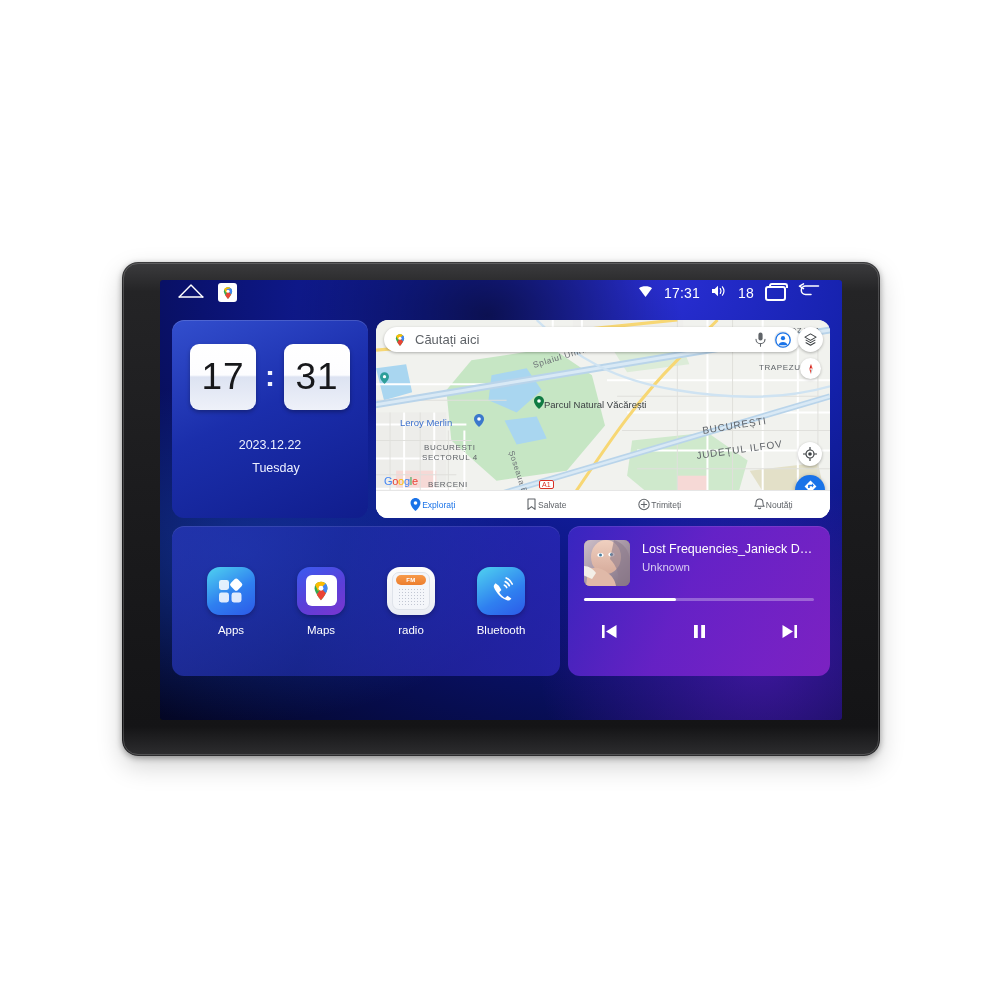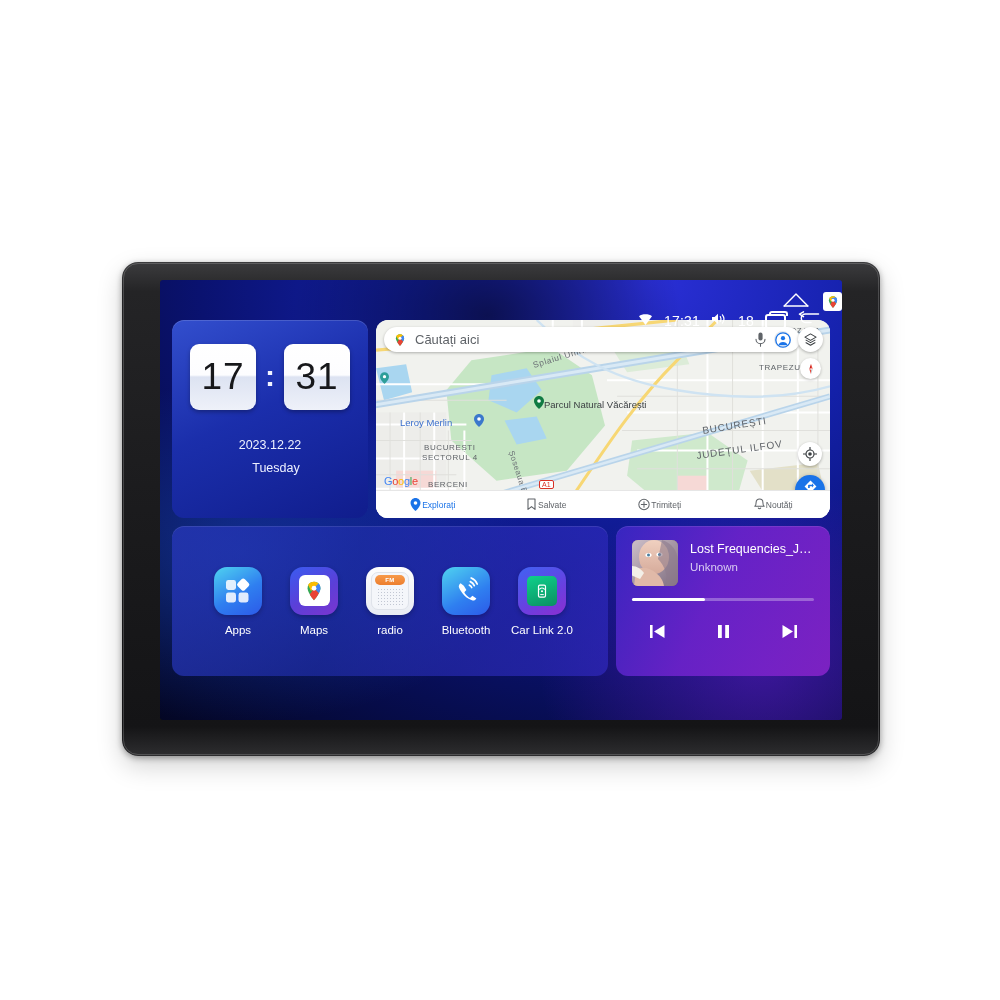--- a/index.html
+++ b/index.html
@@ -40,22 +40,22 @@
   #screen::after{
     content:""; position:absolute; inset:0; pointer-events:none;
     background:
       radial-gradient(60% 55% at 12% 62%, rgba(40,120,255,.30), rgba(0,0,0,0) 70%),
       radial-gradient(45% 60% at 88% 88%, rgba(120,30,220,.45), rgba(0,0,0,0) 72%),
       radial-gradient(38% 45% at 48% 8%, rgba(0,0,0,.55), rgba(0,0,0,0) 75%);
   }
 
   
   #statusbar {
-    position: absolute; left:0; top:12px; width:100%; height:34px;
-    display:flex; align-items:flex-end; z-index:5;flex-direction:column;
+    position: absolute; left:0; top:3px; width:100%; height:34px;
+    display:flex; align-items:flex-start; z-index:5;
   }
   .sb-left { display:flex; align-items:center; gap:14px; padding-left:18px; }
   .sb-right { margin-left:auto; display:flex; align-items:center; gap:11px; padding-right:22px; }
   .sb-text { color:#fff; font-size:14px; letter-spacing:.2px; }
   .icon-home { width:26px; height:15px; }
   .gmaps-chip {
     width:19px;height:19px;background:#fff;border-radius:3px;
     display:flex;align-items:center;justify-content:center;
   }
   .icon-wifi{width:15px;height:13px;}
@@ -140,21 +140,21 @@
   .map-nav-item{ flex:1; display:flex; flex-direction:row; align-items:center; justify-content:center; gap:1px;}
   .map-nav-lbl{ font-size:8.5px; color:#5f6368;}
   .map-nav-item.active .map-nav-lbl{ color:#1a73e8;}
 
   
   #dock{ position:absolute; left:12px; top:246px; width:658px; height:150px; display:flex; gap:8px; z-index:3;}
   .apps-panel{
     flex:1; border-radius:12px;
     background: linear-gradient(110deg, rgba(40,56,190,.72) 0%, rgba(32,46,170,.66) 40%, rgba(48,40,190,.70) 100%);
     box-shadow: inset 0 1px 0 rgba(255,255,255,.10);
-    display:flex; align-items:center; justify-content:space-around; padding:0 28px;
+    display:flex; align-items:center; justify-content:space-around; padding:0 14px;
   }
   .app{ display:flex; flex-direction:column; align-items:center; gap:9px; width:76px;}
   .app-ico{ width:48px;height:48px;border-radius:13px; display:flex;align-items:center;justify-content:center; box-shadow:0 2px 5px rgba(0,0,0,.25);}
   .app-lbl{ color:#fff; font-size:11.5px;}
 
   .ico-apps{ background: linear-gradient(150deg,#4fd3f0 0%,#2f7ff0 55%,#2c5ae8 100%); }
   .ico-maps{ background: linear-gradient(150deg,#3a5cf0 0%,#5b3fd8 55%,#7b35cf 100%); }
   .ico-radio{ background: linear-gradient(180deg,#fdfdfd 0%,#e9ecf3 100%); }
   .ico-bt{ background: linear-gradient(150deg,#4fd3f0 0%,#2f7ff0 60%,#2c5ae8 100%); }
   .ico-carlink{ background: linear-gradient(150deg,#3f63f2 0%,#6a3fe0 60%,#8b2fd0 100%); }
@@ -457,33 +457,20 @@
               <path d="M5.8 13.2c0-4.1 3.3-7.4 7.4-7.4 1 0 1.9.2 2.7.5l-1.3 2.2a4.6 4.6 0 0 0-6 5.9l-2.3 1.2a7.3 7.3 0 0 1-.5-2.4z" fill="#fff" opacity="0"></path>
               <path d="M8.6 6.3c-1.3 1-2.3 2.6-1.6 4.3.9 2.3 3.2 5.9 5.6 8.2 2.4 2.3 5.9 4.3 8 4.7 1.6.3 3-.8 3.8-2.1l-4-2.6-1.8 1.6c-.4.4-1 .4-1.5.1-1.5-.9-3.3-2.6-4.5-4.4-.3-.5-.2-1 .1-1.4l1.7-1.8-2.6-4.1z" fill="#fff"></path>
               <path d="M18.3 4.6a7.6 7.6 0 0 1 4 4" stroke="#fff" stroke-width="1.7" fill="none" stroke-linecap="round"></path>
               <path d="M17.4 8.2a4.3 4.3 0 0 1 2.3 2.3" stroke="#fff" stroke-width="1.7" fill="none" stroke-linecap="round"></path>
               <path d="M19.2 1a11 11 0 0 1 6 6" stroke="#fff" stroke-width="1.7" fill="none" stroke-linecap="round"></path>
             </svg>
           </div>
           <div class="app-lbl">Bluetooth</div>
         </div>
 
-        <div class="app">
-          <div class="app-ico ico-carlink">
-            <span class="carlink-inner">
-              <svg width="20" height="20" viewBox="0 0 20 20">
-                <rect x="6.5" y="4.2" width="7" height="12" rx="1.4" fill="none" stroke="#fff" stroke-width="1.2"></rect>
-                <path d="M7.6 8.2a3.4 3.4 0 0 1 4.8 0" stroke="#fff" stroke-width="1.1" fill="none" stroke-linecap="round"></path>
-                <circle cx="10" cy="10.2" r="1" fill="#fff"></circle>
-                <path d="M8.6 13.6h2.8" stroke="#fff" stroke-width="1" stroke-linecap="round"></path>
-              </svg>
-            </span>
-          </div>
-          <div class="app-lbl">Car Link 2.0</div>
-        </div>
       </div>
 
       <div class="music-panel">
         <div class="music-top">
           <div class="album-art">
             <svg width="46" height="46" viewBox="0 0 46 46">
               <defs>
                 <linearGradient id="hair" x1="0" y1="0" x2="1" y2="1">
                   <stop offset="0%" stop-color="#cdbfc9"></stop>
                     <stop offset="100%" stop-color="#7e6d7f"></stop>

